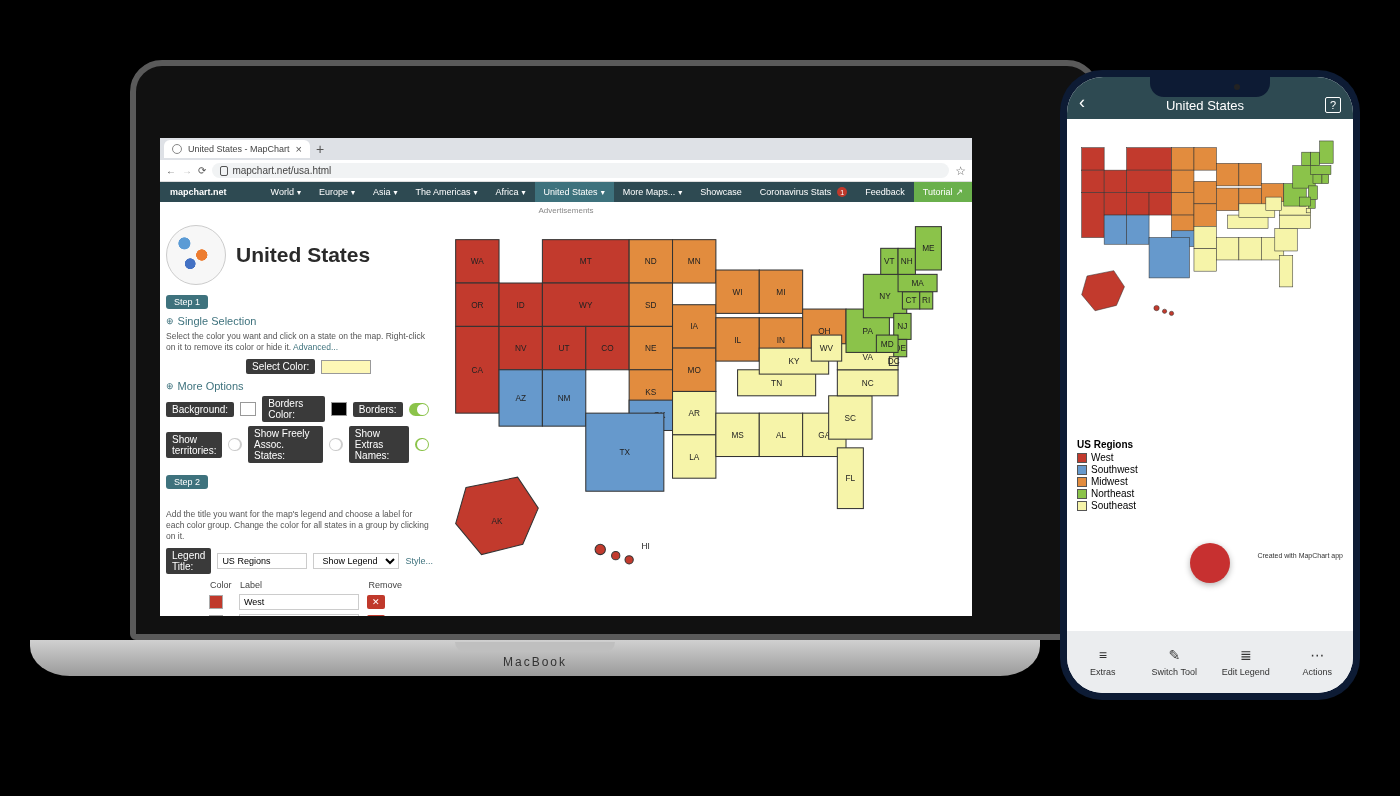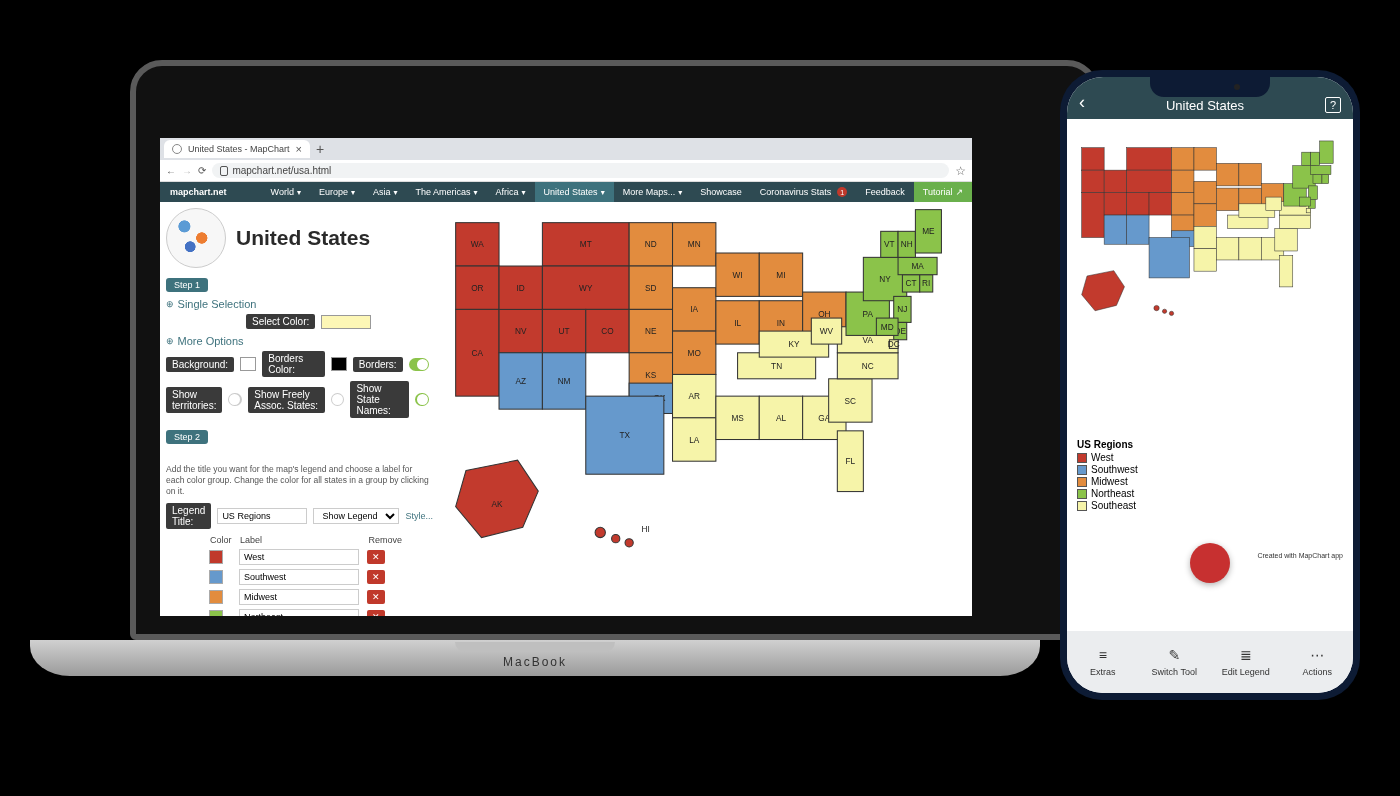--- a/index.html
+++ b/index.html
@@ -156,34 +156,36 @@
             </div>
           <div class="ni">Showcase</div>
           <div class="ni badge">
               <span>Coronavirus Stats</span>
             </div>
           <div class="ni">Feedback</div>
           <div class="ni tutorial"><span>Tutorial</span> ↗</div>
         </div>
       </div>
 
+      <div class="ads">Advertisements</div>
 
       <div class="pagebody">
 
         <div class="sidebar">
           <div class="header">
             <div class="mapicon"></div>
             <div class="pagetitle">United States</div>
           </div>
 
           <span class="stepbadge">Step 1</span>
           <div class="sect-title">
               <span class="plus">⊕</span>
               <span>Single Selection</span>
             </div>
+          <div class="hint"><span>Select the color you want and click on a state on the map. Right-click on it to remove its color or hide it.</span> <a>Advanced...</a></div>
           <div class="row" style="margin-left:80px">
             <span class="pill">Select Color:</span>
             <span class="swatch-sm" style="width:50px;background:#fdf7b6"></span>
           </div>
 
           <div class="sect-title">
               <span class="plus">⊕</span>
               <span>More Options</span>
             </div>
           <div class="row">
@@ -192,21 +194,21 @@
             <span class="pill">Borders Color:</span>
             <span class="swatch-sm" style="background:#000"></span>
             <span class="pill">Borders:</span>
             <span class="toggle on"></span>
           </div>
           <div class="row">
             <span class="pill">Show territories:</span>
             <span class="toggle"></span>
             <span class="pill">Show Freely Assoc. States:</span>
             <span class="toggle"></span>
-            <span class="pill">Show State Names:</span>
+            <span class="pill">Show Extras Names:</span>
             <span class="toggle on"></span>
           </div>
 
           <div style="height:8px"></div>
           <span class="stepbadge">Step 2</span>
           <div class="hint" style="margin-top:20px">Add the title you want for the map's legend and choose a label for each color group. Change the color for all states in a group by clicking on it.</div>
           <div class="row">
             <span class="pill">Legend Title:</span>
             <input class="txt-in" style="width: 90px;" value="US Regions">
             <select class="sel"><option>Show Legend</option></select>

